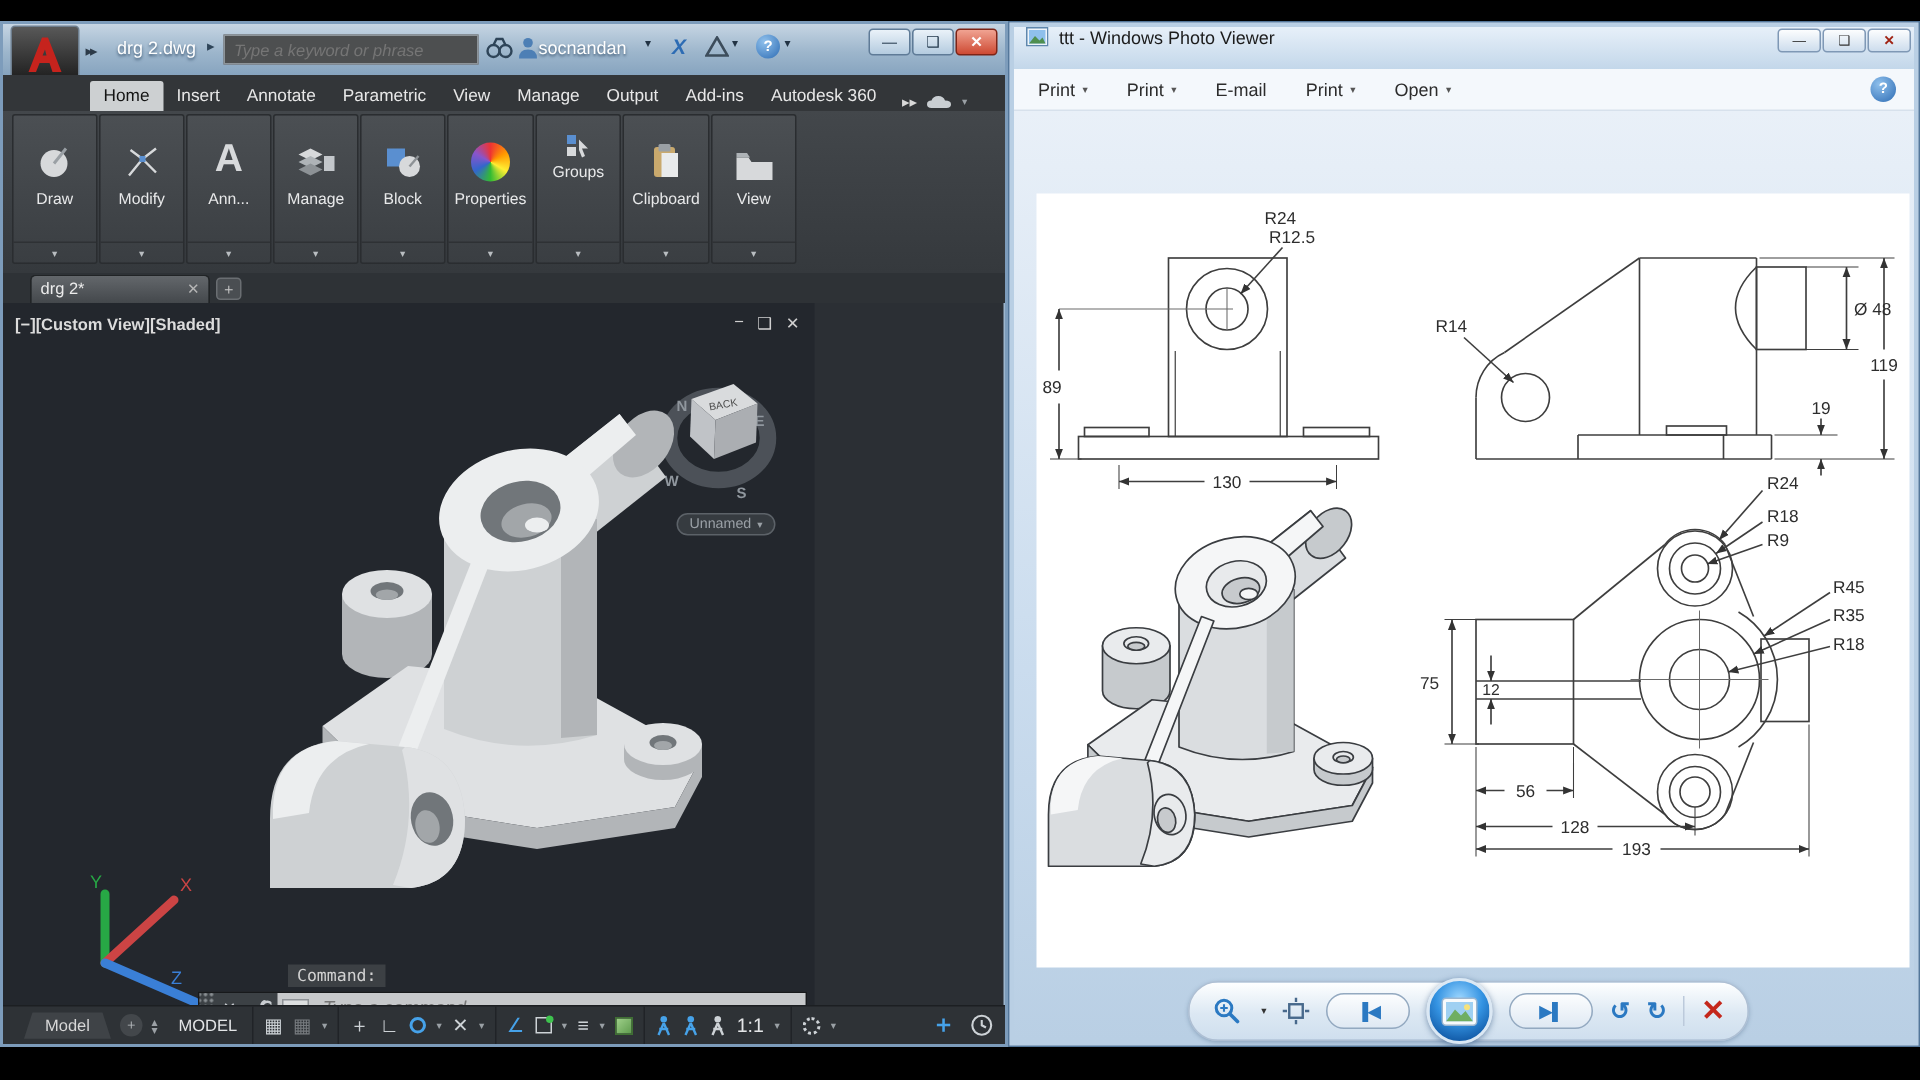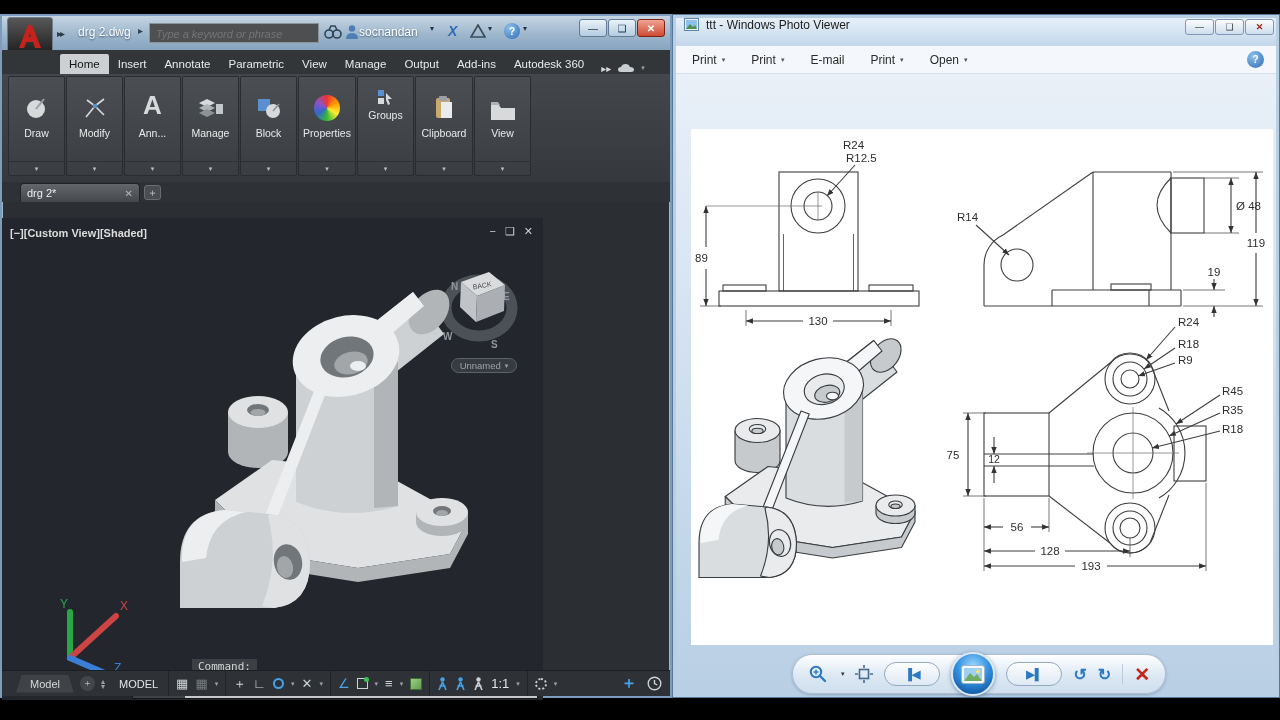--- a/index.html
+++ b/index.html
@@ -48,21 +48,21 @@
                   display:flex; align-items:center; justify-content:center; color:#b9bdc1; font-size:7px; }
 
   .ac-doctabs { position:absolute; left:0; top:166px; width:100%; height:20px; background:#2e3236; display:flex; align-items:flex-end; padding-left:18px; gap:4px;}
   .doctab { width:120px; height:19px; background:linear-gradient(180deg,#63676b,#44484c);
             border:1px solid #212426; border-bottom:none; border-radius:4px 4px 0 0;
             color:#ececec; font-size:11px; display:flex; align-items:center; padding:0 6px;gap:29px; }
   .doctab .x { margin-left:auto; color:#b6b6b6; font-size:10px; }
   .newtab { width:17px; height:15px; background:#4a4e52; border:1px solid #6a6e72; border-radius:3px;
             color:#c9c9c9; font-size:10px; display:flex; align-items:center; justify-content:center; margin-bottom:2px;}
 
-  .ac-viewport { position:absolute; left:0; top:202px; width:541px; height:482px; background:#23272d; overflow:hidden; }
+  .ac-viewport { position:absolute; left:0; top:186px; width:541px; height:482px; background:#23272d; overflow:hidden; }
   .vp-label { position:absolute; left:8px; top:9px; color:#dcdcdc; font-size:11px; font-weight:bold; }
   .vp-ctrls { position:absolute; right:10px; top:7px; color:#cfcfcf; font-size:11px; display:flex; gap:9px;}
   .viewcube { position:absolute; right:16px; top:36px; width:96px; height:112px; }
   .unnamed-pill { position:absolute; right:26px; top:140px; width:66px; height:15px; background:#363b40;
                   border:1px solid #5c6268; border-radius:8px; color:#9aa0a6; font-size:9.5px;
                   display:flex; align-items:center; justify-content:center; gap:4px;}
   .cmd-tip { position:absolute; left:190px; top:441px; background:#3c4044; color:#d2d2d2;
              font-family:"DejaVu Sans Mono",monospace; font-size:11px; padding:1px 6px; }
   .cmd-bar { position:absolute; left:130px; top:459px; width:406px; height:22px; display:flex; background:#3c4145; border:1px solid #17191b;}
   .cmd-grip { width:10px; height:100%; background:radial-gradient(#8a8f93 1px, transparent 1.2px); background-size:4px 4px; background-position:2px 3px;}

